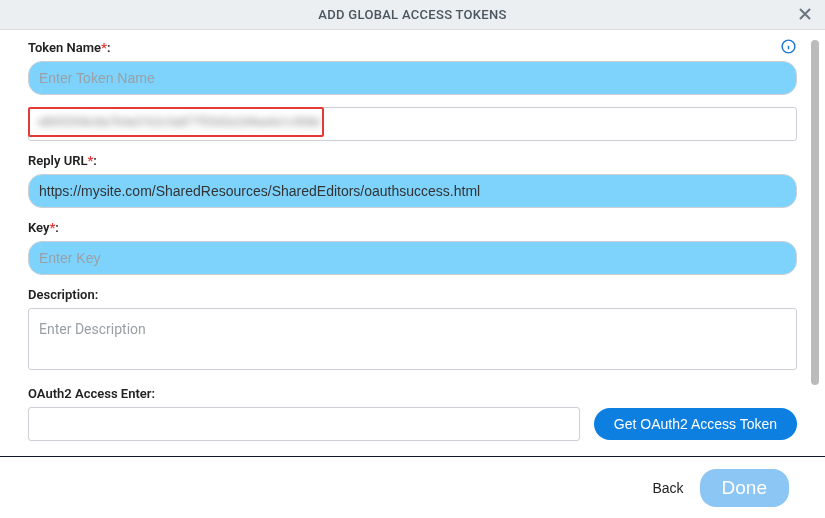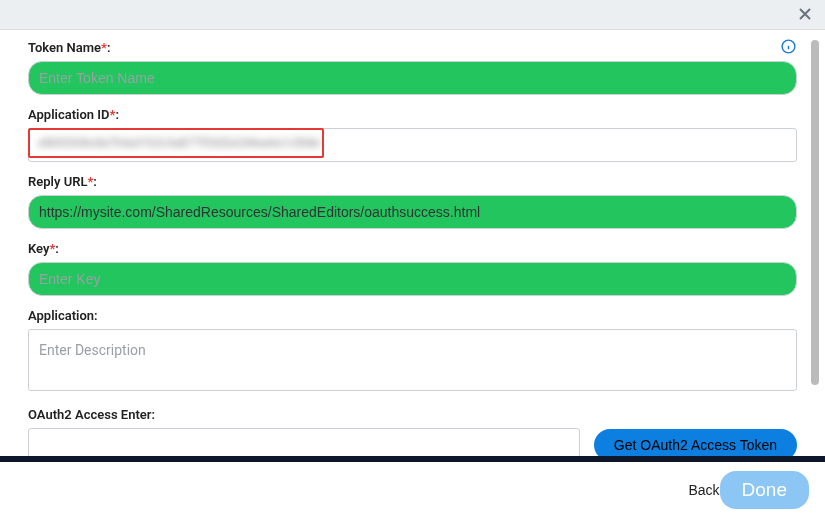--- a/index.html
+++ b/index.html
@@ -85,21 +85,21 @@
       color: #e53935;
       font-weight: 700;
     }
     .field-input {
       width: 100%;
       height: 34px;
       padding: 6px 10px;
       font-size: 14px;
       border: 1px solid #ccd0d4;
       border-radius: 14px;
-      background: #22c55e;
+      background: #7dd3fc;
       color: #333;
     }
     .field-input::placeholder {
       color: #9aa0a6;
     }
     .field-textarea {
       width: 100%;
       height: 62px;
       padding: 12px 10px;
       font-size: 14px;
@@ -150,35 +150,36 @@
       flex: 1;
       height: 34px;
       border: 1px solid #ccd0d4;
       border-radius: 3px;
       background: #fff;
       padding: 6px 10px;
       font-size: 14px;
     }
     .oauth-btn {
       background: #0d7fe0;
-      color: #000000;
+      color: #ffffff;
       border: none;
       border-radius: 17px;
       padding: 8px 20px;
       font-size: 14px;
       font-weight: 400;
       cursor: pointer;
       white-space: nowrap;
     }
     .footer {
-      border-top: 6px solid #0f172a;
-      padding: 14px 16px;
+      border-top: 1px solid #0f172a;
+      padding: 14px 36px;
       display: flex;
       justify-content: flex-end;
       align-items: center;
+      gap: 16px;
       position: absolute;
       bottom: 0;
       left: 0;
       right: 0;
       background: #fff;
       height: 62px;
     }
     .back-btn {
       background: transparent;
       border: none;
@@ -195,20 +196,21 @@
       padding: 8px 22px;
       font-size: 19px;
       font-weight: 500;
       cursor: pointer;
     }
   </style>
 </head>
 <body>
 
 <div class="header">
+  <span class="header-title">ADD GLOBAL ACCESS TOKENS</span>
   <span class="close-btn">
     <svg viewBox="0 0 24 24" fill="none" stroke="currentColor" stroke-width="2.5">
         <path d="M6 6L18 18M6 18L18 6"></path>
       </svg>
   </span>
 </div>
 
 <div class="content">
   <span class="info-icon">
     <svg viewBox="0 0 24 24" fill="none" stroke="currentColor" stroke-width="2">
@@ -217,40 +219,39 @@
         <line x1="12" y1="11" x2="12" y2="16"></line>
       </svg>
   </span>
 
   <div class="field">
     <label class="field-label"><span>Token Name</span><span class="required-asterisk">*</span><span>:</span></label>
     <input class="field-input" type="text" placeholder="Enter Token Name" style="">
   </div>
 
   <div class="field">
-    <label class="field-label"><span>Application ID</span><span class="required-asterisk">*</span><span>:</span></label>
     <div class="app-id-wrapper">
       <div class="app-id-highlight">
         <span class="blurred-text">e8005306c8a7b4a31b2c5a877f35d2e2d4ea4a1c3b8e7a02</span>
       </div>
     </div>
   </div>
 
   <div class="field">
     <label class="field-label"><span>Reply URL</span><span class="required-asterisk">*</span><span>:</span></label>
     <input class="field-input" type="text" value="https://mysite.com/SharedResources/SharedEditors/oauthsuccess.html" style="">
   </div>
 
   <div class="field">
     <label class="field-label"><span>Key</span><span class="required-asterisk">*</span><span>:</span></label>
     <input class="field-input" type="text" placeholder="Enter Key" style="">
   </div>
 
   <div class="field">
-    <label class="field-label">Application:</label>
+    <label class="field-label">Description:</label>
     <textarea class="field-textarea" placeholder="Enter Description" style=""></textarea>
   </div>
 
   <div class="field">
     <label class="field-label">OAuth2 Access Enter:</label>
     <div class="oauth-row">
       <input class="oauth-input" type="text" style="">
       <button class="oauth-btn">Get OAuth2 Access Token</button>
     </div>
   </div>

